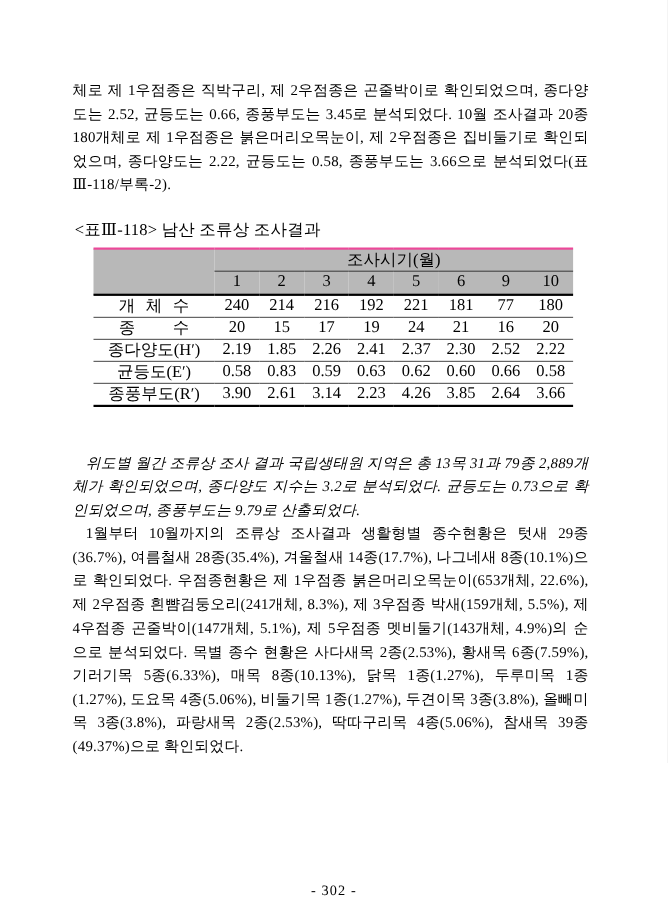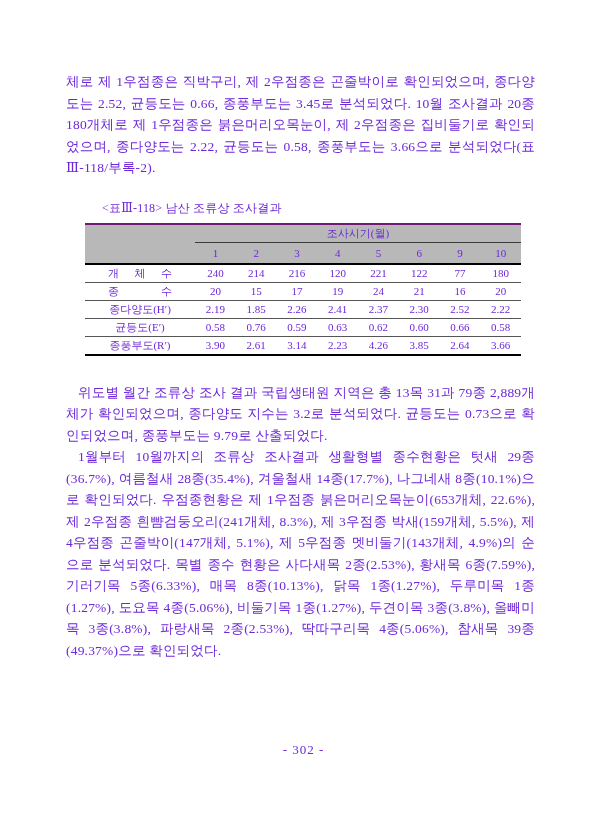--- a/index.html
+++ b/index.html
@@ -2,49 +2,48 @@
 <html style="--header-bg: #b8b8b8;"><head>
 <meta charset="utf-8">
 <style>
   html,body { margin:0; padding:0; background:#e8e8e8; }
   .page {
     position:relative;
     width:607px; height:840px;
     margin:0 auto;
     background:#ffffff;
     font-family:"Liberation Serif","DejaVu Serif",serif;
-    color:#6d28d9;
+    color:#000000;
     overflow:hidden;
   }
   .content { padding:71px 72px 0 66px; }
   .body-text {
     margin:0;
     font-size:13.5px;
     line-height:21.5px;
     text-align:justify;
     letter-spacing:0.2px;
   }
   .indent { text-indent:12px; }
   .caption {
     margin-top:21px;
     margin-bottom:6px;
     padding-left:2px;
-    font-size:12px;
+    font-size:15px;
     letter-spacing:0.2px;
     white-space:nowrap;
-    margin-left:34px;
   }
   table.survey {
     border-collapse:collapse;
     table-layout:fixed;
     margin-left:19px;
     width:436px;
-    border-top:2px solid #701a75;
+    border-top:2px solid #ec4899;
     border-bottom:2px solid #000;
-    font-size:11px;
+    font-size:15px;
   }
   table.survey th, table.survey td {
     padding:0;
     text-align:center;
     font-weight:normal;
     height:17px;
     vertical-align:middle;
   }
   thead th { background:var(--header-bg,#b8b8b8); }
   th.group-header { border-bottom:1px solid #3a3a3a; height:18px; }
@@ -54,21 +53,21 @@
   tbody tr:last-child td { border-bottom:none; }
   td.label-cell { }
   .spread {
     display:inline-block;
     width:64px;
     text-align:justify;
     text-align-last:justify;
   }
   .footer {
     position:absolute;
-    top:742px; left:0; right:0;
+    top:802px; left:0; right:0;
     text-align:center;
     font-size:13px;
     letter-spacing:1px;
   }
 </style>
 </head>
 <body>
 
 <div class="page">
   <div class="content">
@@ -97,23 +96,23 @@
             <th>9</th>
             <th>10</th>
           </tr>
       </thead>
       <tbody id="table-body">
           <tr>
             <td class="label-cell"><span class="spread">개 체 수</span></td>
             <td>240</td>
             <td>214</td>
             <td>216</td>
-            <td>120</td>
+            <td>192</td>
             <td>221</td>
-            <td>122</td>
+            <td>181</td>
             <td>77</td>
             <td>180</td>
           </tr>
           <tr>
             <td class="label-cell"><span class="spread">종 수</span></td>
             <td>20</td>
             <td>15</td>
             <td>17</td>
             <td>19</td>
             <td>24</td>
@@ -128,21 +127,21 @@
             <td>2.26</td>
             <td>2.41</td>
             <td>2.37</td>
             <td>2.30</td>
             <td>2.52</td>
             <td>2.22</td>
           </tr>
           <tr>
             <td class="label-cell">균등도(E′)</td>
             <td>0.58</td>
-            <td>0.76</td>
+            <td>0.83</td>
             <td>0.59</td>
             <td>0.63</td>
             <td>0.62</td>
             <td>0.60</td>
             <td>0.66</td>
             <td>0.58</td>
           </tr>
           <tr>
             <td class="label-cell">종풍부도(R′)</td>
             <td>3.90</td>
@@ -150,20 +149,20 @@
             <td>3.14</td>
             <td>2.23</td>
             <td>4.26</td>
             <td>3.85</td>
             <td>2.64</td>
             <td>3.66</td>
           </tr>
         </tbody>
     </table>
 
-    <p class="body-text indent" style="margin-top:26px;">위도별 월간 조류상 조사 결과 국립생태원 지역은 총 13목 31과 79종 2,889개체가 확인되었으며, 종다양도 지수는 3.2로 분석되었다. 균등도는 0.73으로 확인되었으며, 종풍부도는 9.79로 산출되었다.</p>
+    <p class="body-text indent" style="margin-top:40px;font-style:italic;">위도별 월간 조류상 조사 결과 국립생태원 지역은 총 13목 31과 79종 2,889개체가 확인되었으며, 종다양도 지수는 3.2로 분석되었다. 균등도는 0.73으로 확인되었으며, 종풍부도는 9.79로 산출되었다.</p>
 
     <p class="body-text indent">1월부터 10월까지의 조류상 조사결과 생활형별 종수현황은 텃새 29종(36.7%), 여름철새 28종(35.4%), 겨울철새 14종(17.7%), 나그네새 8종(10.1%)으로 확인되었다. 우점종현황은 제 1우점종 붉은머리오목눈이(653개체, 22.6%), 제 2우점종 흰뺨검둥오리(241개체, 8.3%), 제 3우점종 박새(159개체, 5.5%), 제 4우점종 곤줄박이(147개체, 5.1%), 제 5우점종 멧비둘기(143개체, 4.9%)의 순으로 분석되었다. 목별 종수 현황은 사다새목 2종(2.53%), 황새목 6종(7.59%), 기러기목 5종(6.33%), 매목 8종(10.13%), 닭목 1종(1.27%), 두루미목 1종(1.27%), 도요목 4종(5.06%), 비둘기목 1종(1.27%), 두견이목 3종(3.8%), 올빼미목 3종(3.8%), 파랑새목 2종(2.53%), 딱따구리목 4종(5.06%), 참새목 39종(49.37%)으로 확인되었다.</p>
 
   </div>
 
   <div class="footer">- 302 -</div>
 </div>
 
 </body></html>

